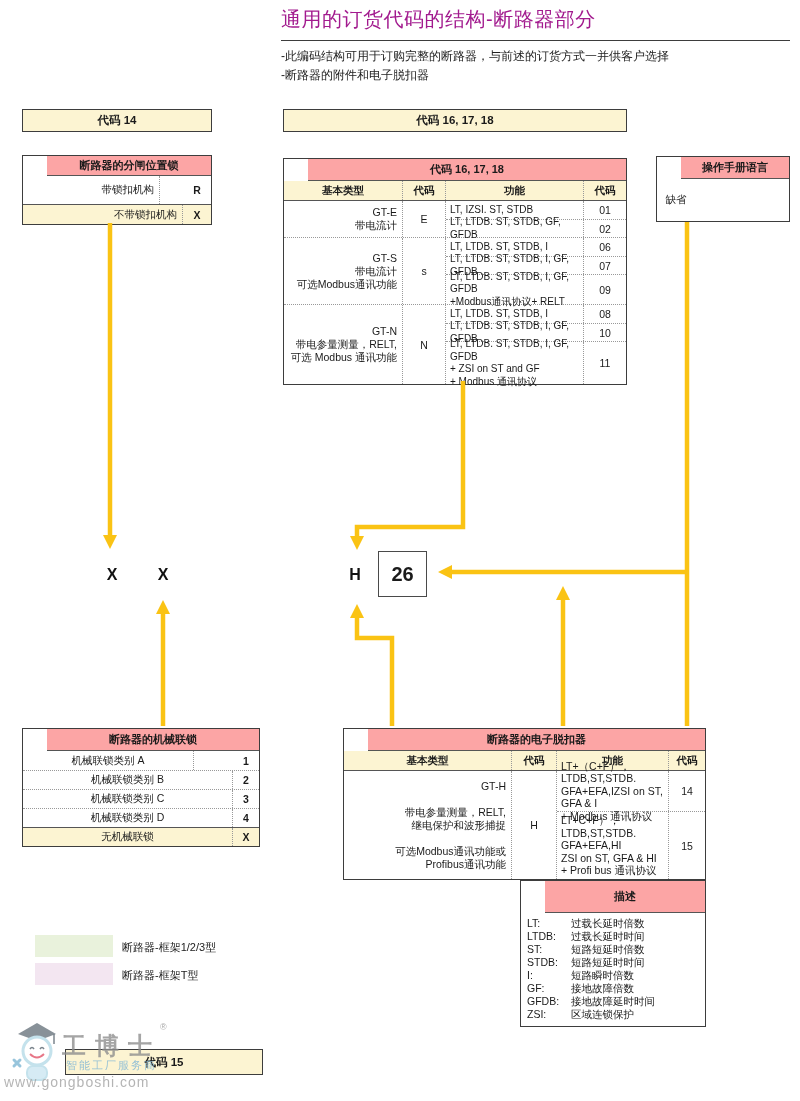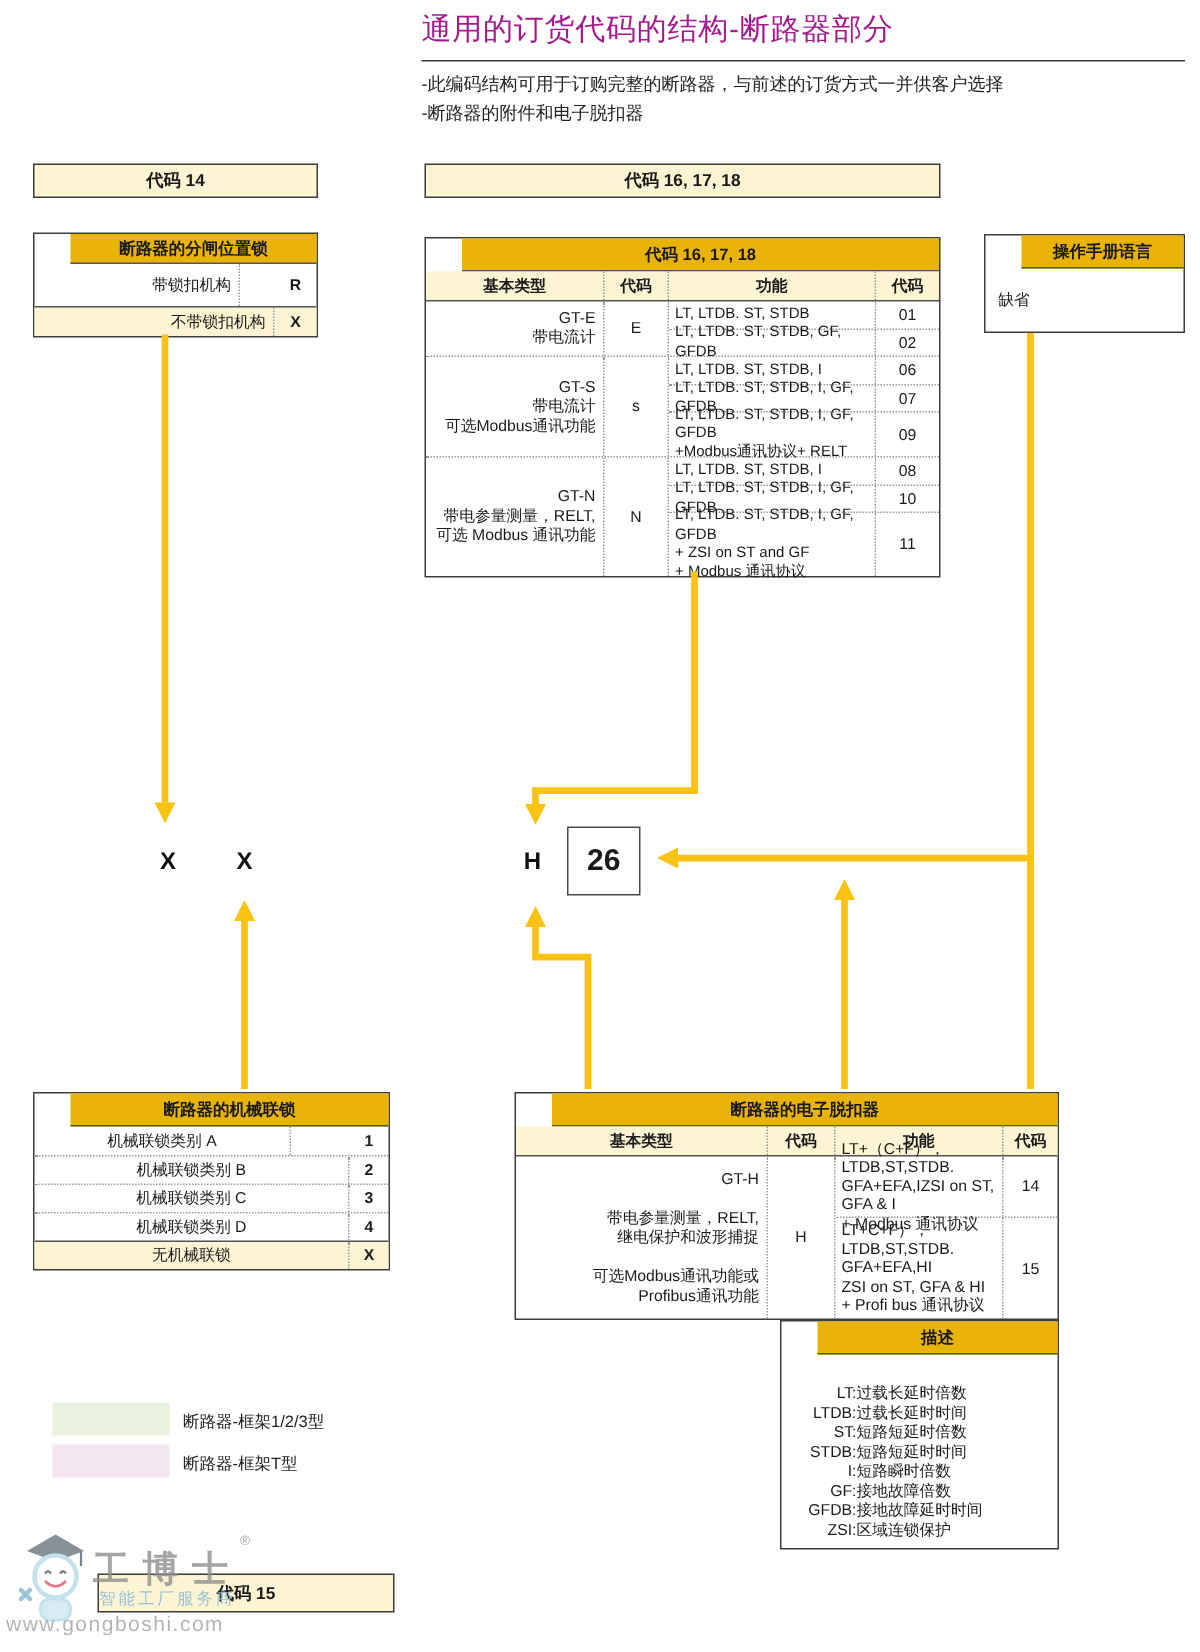--- a/index.html
+++ b/index.html
@@ -11,21 +11,21 @@
 
   
   .page-title { left:281px; top:6px; width:512px; font-size:20px; color:#A21A8E; letter-spacing:.5px; }
   .title-rule { left:281px; top:40px; width:509px; border-top:1.2px solid #3d3d3d; height:0; }
   .subtitle { left:281px; top:47px; width:512px; font-size:12px; line-height:19px; color:#222; }
 
   
   .panel { position:absolute; border:1.5px solid #3d3d3d; background:#fff; }
   .banner { background:#FCF4D2; display:flex; align-items:center; justify-content:center;
             font-size:11.5px; font-weight:bold; }
-  .hdr { background:#eab308; display:flex; align-items:center; justify-content:center;
+  .hdr { background:#fca5a5; display:flex; align-items:center; justify-content:center;
          font-size:11px; font-weight:bold; border-bottom:1px solid #555;margin-left:24px; }
   .row { display:flex; }
   .cell { display:flex; align-items:center; font-size:10.5px; }
   .vd { border-right:1px dotted #999; }
   .dot-top { border-top:1px dotted #999; }
   .solid-top { border-top:1px solid #555; }
   .cream { background:#FCF4D2; }
   .code-cell { justify-content:center; font-weight:bold; }
   .num-cell { justify-content:center; }
   .right-al { justify-content:flex-end; text-align:right; padding-right:5px; }
@@ -101,21 +101,21 @@
       <div class="cell vd" style="flex:1;">功能</div>
       <div class="cell" style="width:42px;">代码</div>
     </div>
 
     <div class="row">
       <div class="cell right-al vd pre" style="width:119px;font-size:10.5px;line-height:13px;">GT-E
 带电流计</div>
       <div class="cell num-cell vd" style="width:43px;">E</div>
       <div style="flex:1;">
         <div class="row" style="height:18px;">
-          <div class="cell fn-text vd pre" style="flex:1;">LT, LTDB. ST, STDB</div>
+          <div class="cell fn-text vd pre" style="flex:1;">LT, IZSI. ST, STDB</div>
           <div class="cell num-cell" style="width:42px;">01</div>
         </div>
         <div class="row dot-top" style="height:18px;">
           <div class="cell fn-text vd pre" style="flex:1;">LT, LTDB. ST, STDB, GF, GFDB</div>
           <div class="cell num-cell" style="width:42px;">02</div>
         </div>
       </div>
     </div>
 
     <div class="row dot-top">
@@ -229,22 +229,22 @@
 GFA+EFA,HI
 ZSI on ST, GFA &amp; HI
 + Profi bus 通讯协议</div>
           <div class="cell num-cell" style="width:36px;">15</div>
         </div>
       </div>
     </div>
   </div>
 
   <div class="panel" style="left:520px;top:880px;width:186px;">
-    <div class="hdr" style="height:22px;">描述</div>
-    <div style="padding:20px 4px 5px 6px;text-align:right;">
+    <div class="hdr" style="height:32px;">描述</div>
+    <div style="padding:4px 4px 5px 6px;">
       <div class="desc-row">
         <span class="desc-term">LT:</span>
         <span>过载长延时倍数</span>
       </div>
       <div class="desc-row">
         <span class="desc-term">LTDB:</span>
         <span>过载长延时时间</span>
       </div>
       <div class="desc-row">
         <span class="desc-term">ST:</span>

